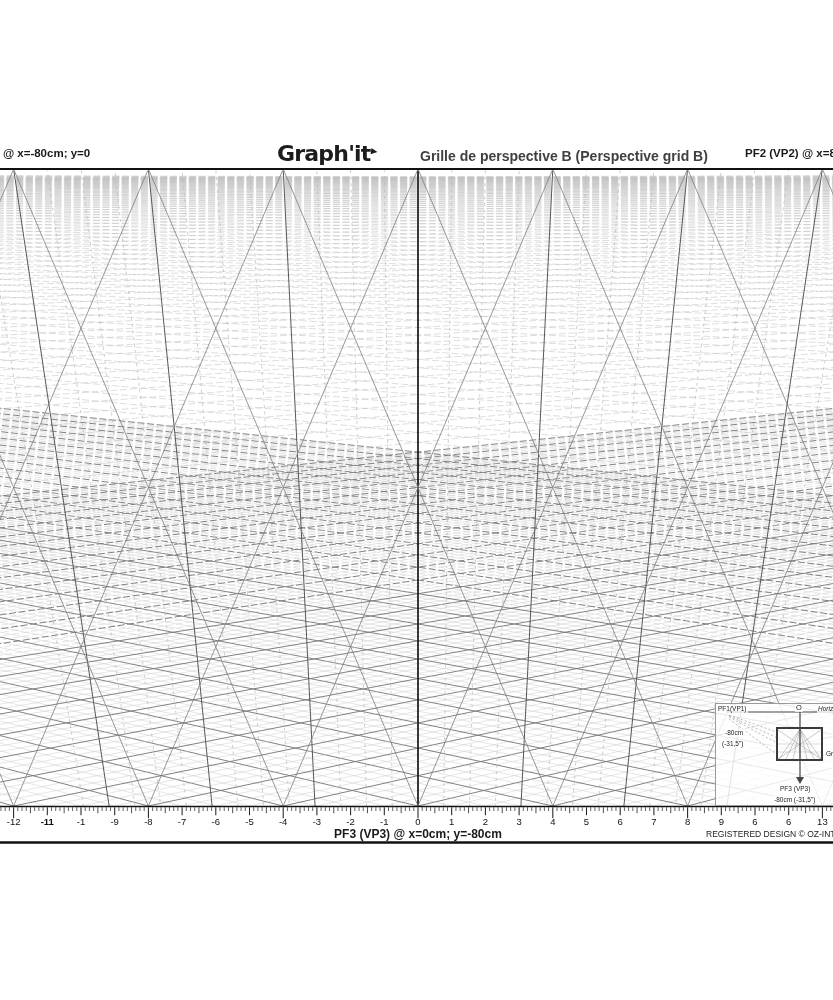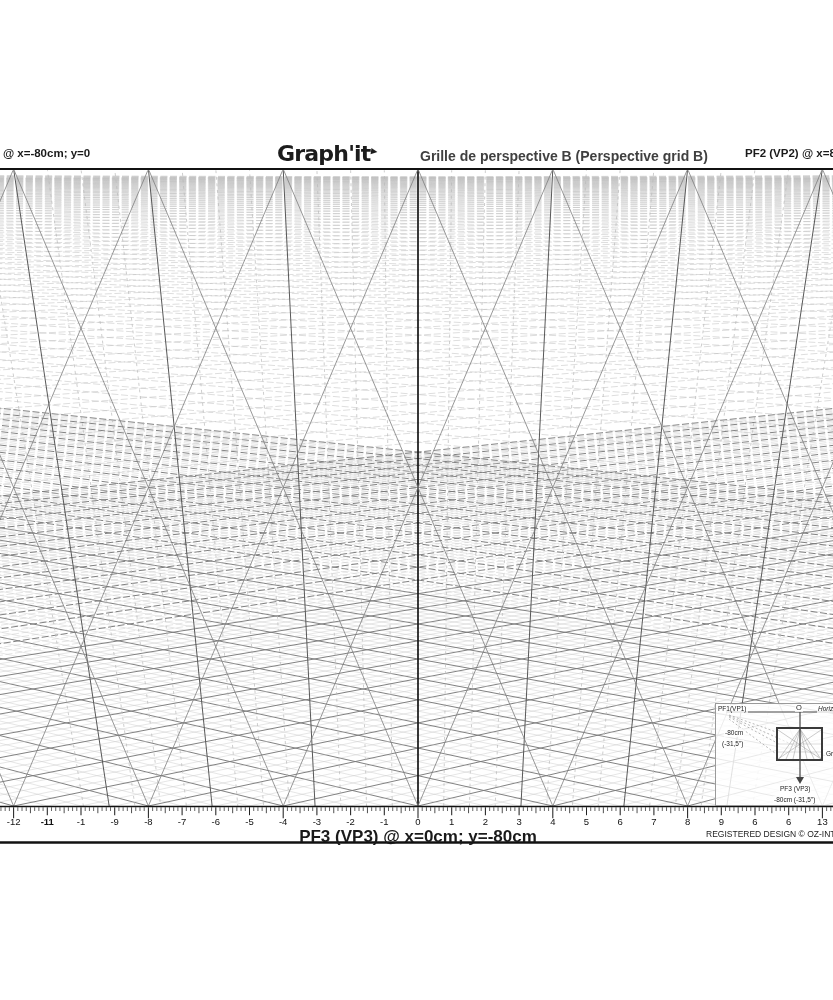--- a/index.html
+++ b/index.html
@@ -5,21 +5,21 @@
   html,body{margin:0;padding:0;background:#fff;}
   body{width:833px;height:1000px;position:relative;overflow:hidden;
        font-family:"Liberation Sans",sans-serif;color:#111;}
   .abs{position:absolute;white-space:nowrap;}
   .hdr{font-weight:bold;font-size:11.5px;color:#1a1a1a;}
   .title{font-weight:bold;font-size:14px;color:#404040;}
   .logo{font-family:"DejaVu Sans",sans-serif;font-weight:bold;font-size:22px;
         letter-spacing:-0.8px;color:#1c1c1c;display:flex;align-items:baseline;}
   .logo .it{letter-spacing:-1px;}
   .logo .nib{font-size:13px;margin-left:1px;transform:translateY(-6px) rotate(8deg);display:inline-block;}
-  .foot{font-weight:bold;font-size:17px;color:#1a1a1a;}
+  .foot{font-weight:bold;font-size:12px;color:#1a1a1a;}
   .reg{font-size:8.5px;color:#222;}
   .rnum{position:absolute;transform:translateX(-50%);font-size:9.5px;color:#111;top:0;}
   .dlabel{position:absolute;font-size:6.5px;color:#222;background:rgba(255,255,255,.78);
           padding:0 1px;white-space:nowrap;line-height:7.5px;}
   .dlabel.it{font-style:italic;}
   .panel{position:absolute;left:715px;top:703px;width:118px;height:103px;
          background:rgba(255,255,255,.82);border:1px solid #9a9a9a;border-right:none;box-sizing:border-box;}
   svg{position:absolute;left:0;top:0;}
 </style>
 </head>

